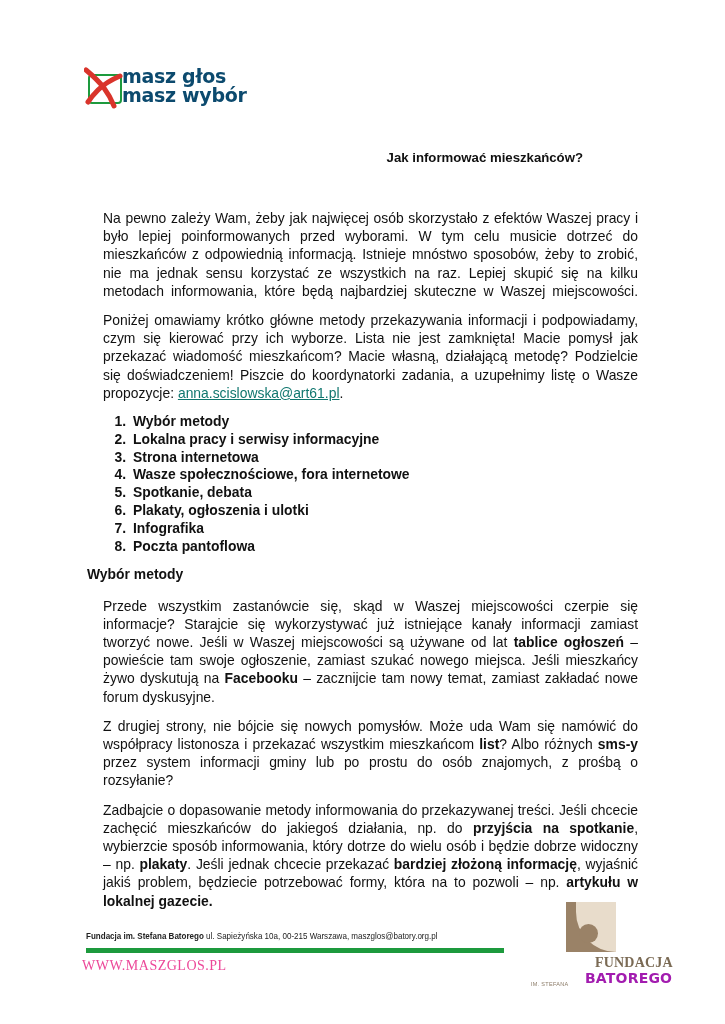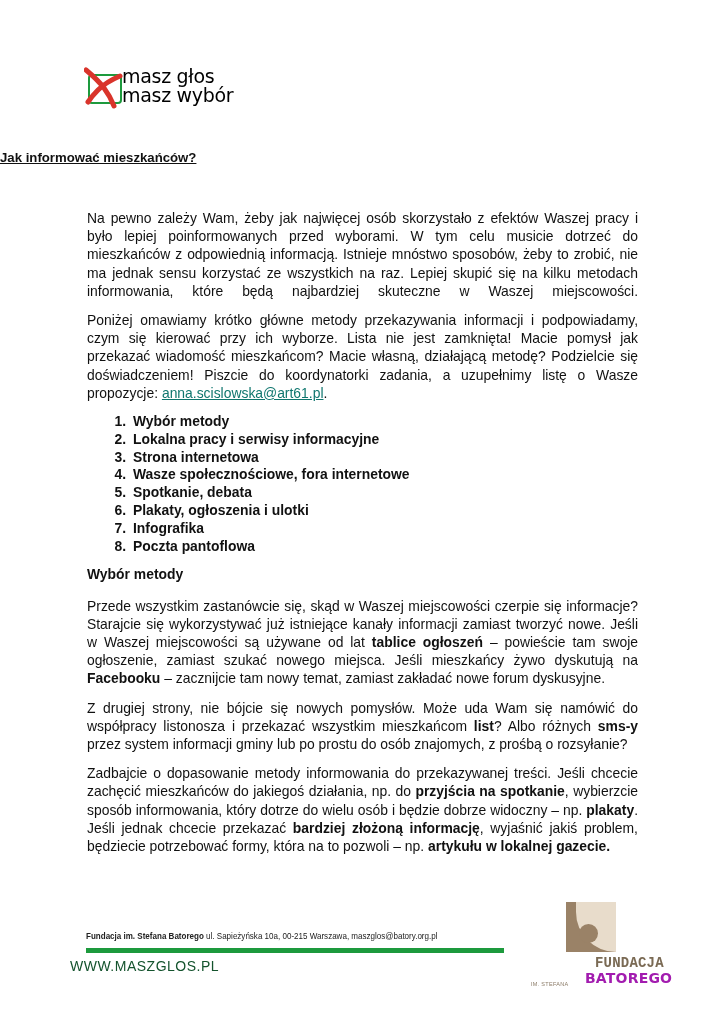--- a/index.html
+++ b/index.html
@@ -1,36 +1,36 @@
 <!DOCTYPE html>
 <html><head>
 <meta charset="utf-8">
 <style>
   html, body { margin: 0; padding: 0; background: #ffffff; }
   body { width: 725px; height: 1024px; position: relative; overflow: hidden; font-family: "Liberation Sans", sans-serif; color: #111; }
   .logo { position: absolute; left: 84px; top: 66px; width: 190px; height: 50px; }
   .logo-box { position: absolute; left: 4px; top: 8px; width: 30px; height: 26px; border: 2.5px solid #1d9a3d; border-radius: 4px; }
   .logo-x { position: absolute; left: 0; top: 0; }
-  .logo-text { position: absolute; left: 38px; top: 1px; font-family: "DejaVu Sans", sans-serif; font-weight: normal; color: #000000; font-size: 19px; line-height: 19px; letter-spacing: -0.3px; }
-  .title { position: absolute; left: 0; width: 583px; top: 150px; text-align: left; font-weight: bold; font-size: 13.2px; text-decoration: underline; }
+  .logo-text { position: absolute; left: 38px; top: 1px; font-family: "DejaVu Sans", sans-serif; font-weight: bold; color: #0c4a6e; font-size: 19px; line-height: 19px; letter-spacing: -0.3px; }
+  .title { position: absolute; left: 0; width: 583px; top: 150px; text-align: right; font-weight: bold; font-size: 13.2px; }
   .content { position: absolute; left: 87px; width: 551px; top: 209px; font-size: 13.9px; line-height: 18.2px; }
-  .content p { margin: 0 0 11px 0; text-align: justify; }
+  .content p { margin: 0 0 11px 16px; text-align: justify; }
   .content p.last { text-align-last: justify; }
   .email { color: #0f766e; text-decoration: underline; }
   ol.toc { margin: 0 0 10px 0; padding: 0 0 0 43px; font-weight: bold; }
   ol.toc li { padding-left: 3px; line-height: 17.8px; }
   h3 { font-size: 13.9px; margin: 0 0 13px 0; font-weight: bold; }
   .footer-addr { position: absolute; left: 86px; top: 930px; font-family: "Liberation Sans Narrow", "Liberation Sans", sans-serif; font-size: 9.8px; color: #222; transform: scaleX(0.82); transform-origin: left; white-space: nowrap; }
   .footer-addr b { font-weight: bold; }
   .footer-line { position: absolute; left: 86px; top: 948px; width: 418px; height: 5px; background: #1d9a3d; }
-  .footer-www { position: absolute; left: 70px; top: 958px; font-family: Liberation Sans, sans-serif; font-size: 14px; color: #14532d; letter-spacing: 0.5px; }
+  .footer-www { position: absolute; left: 82px; top: 958px; font-family: Liberation Serif, serif; font-size: 14px; color: #ec4899; letter-spacing: 0.5px; }
   .fb-logo { position: absolute; left: 566px; top: 902px; width: 50px; height: 50px; background: #9a8267; overflow: hidden; }
   .fb-logo .cream { position: absolute; left: 10px; top: 0; width: 40px; height: 50px; background: #e8dccb; border-radius: 0 0 0 40px; }
   .fb-logo .circle { position: absolute; left: 13px; top: 22px; width: 19px; height: 19px; background: #9a8267; border-radius: 50%; }
-  .fb-name1 { position: absolute; left: 595px; top: 955px; font-family: Liberation Mono, monospace; font-weight: bold; color: #7a6a54; font-size: 14px; letter-spacing: 0.2px; }
+  .fb-name1 { position: absolute; left: 595px; top: 955px; font-family: Liberation Serif, serif; font-weight: bold; color: #7a6a54; font-size: 14px; letter-spacing: 0.2px; }
   .fb-name2 { position: absolute; left: 585px; top: 970px; font-family: "DejaVu Sans", sans-serif; font-weight: bold; color: #a21caf; font-size: 14px; letter-spacing: 0.2px; }
   .fb-small { position: absolute; left: 531px; top: 981px; font-size: 5.5px; color: #8a7a66; letter-spacing: 0.3px; }
 </style>
 </head>
 <body>
 
 <div class="logo">
   <div class="logo-box"></div>
   <svg class="logo-x" width="40" height="44" viewBox="0 0 40 44">
     <path d="M2 4 Q 14 14 20 22 Q 26 30 30 40" stroke="#d9342b" stroke-width="5" fill="none" stroke-linecap="round"></path>

